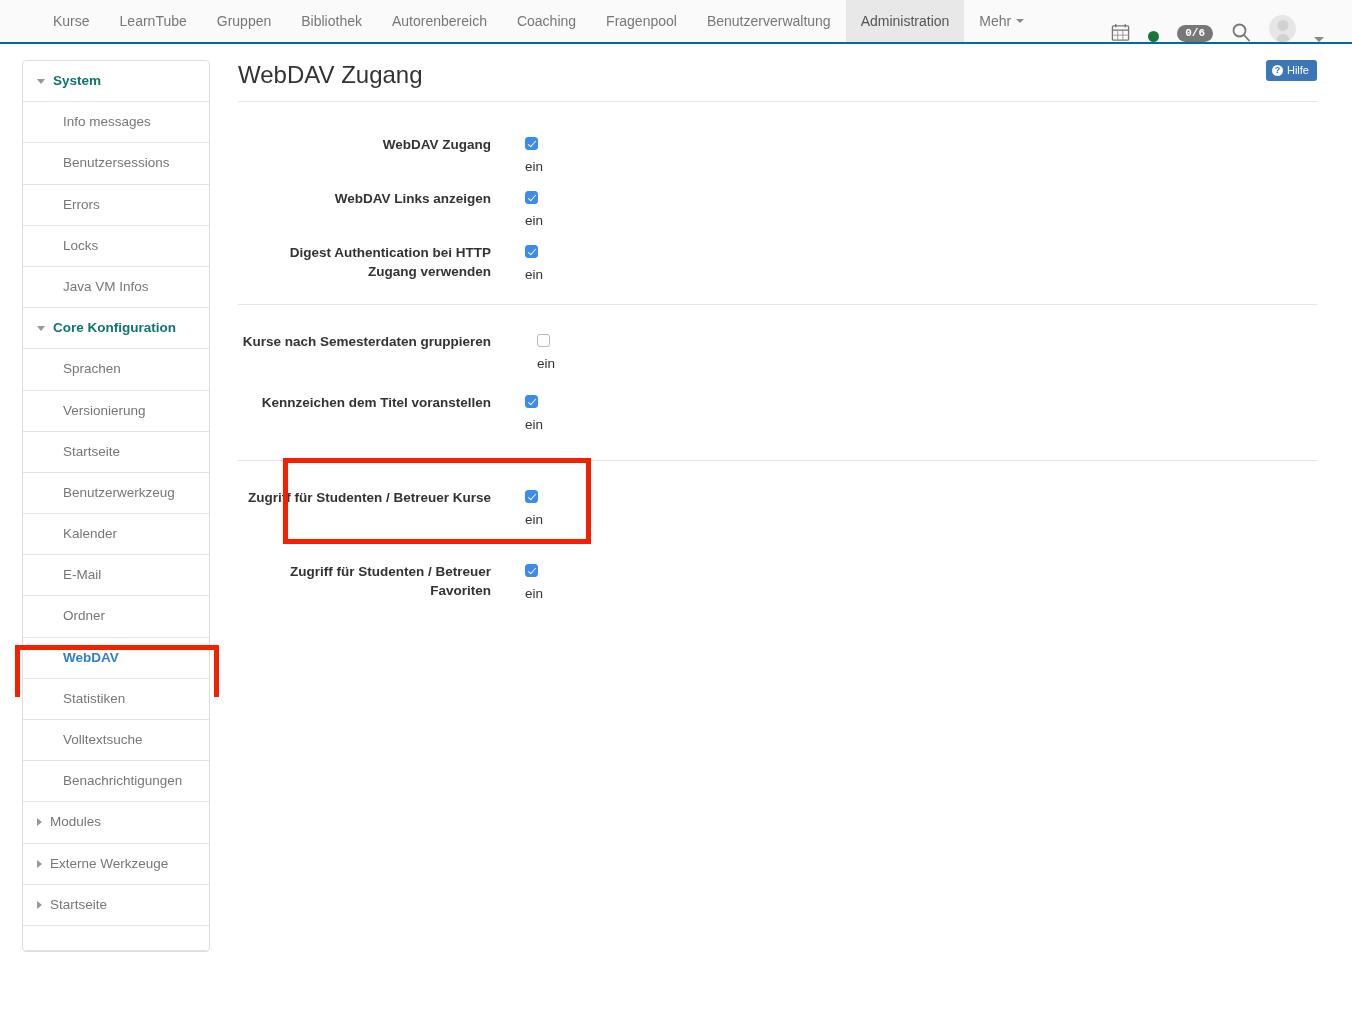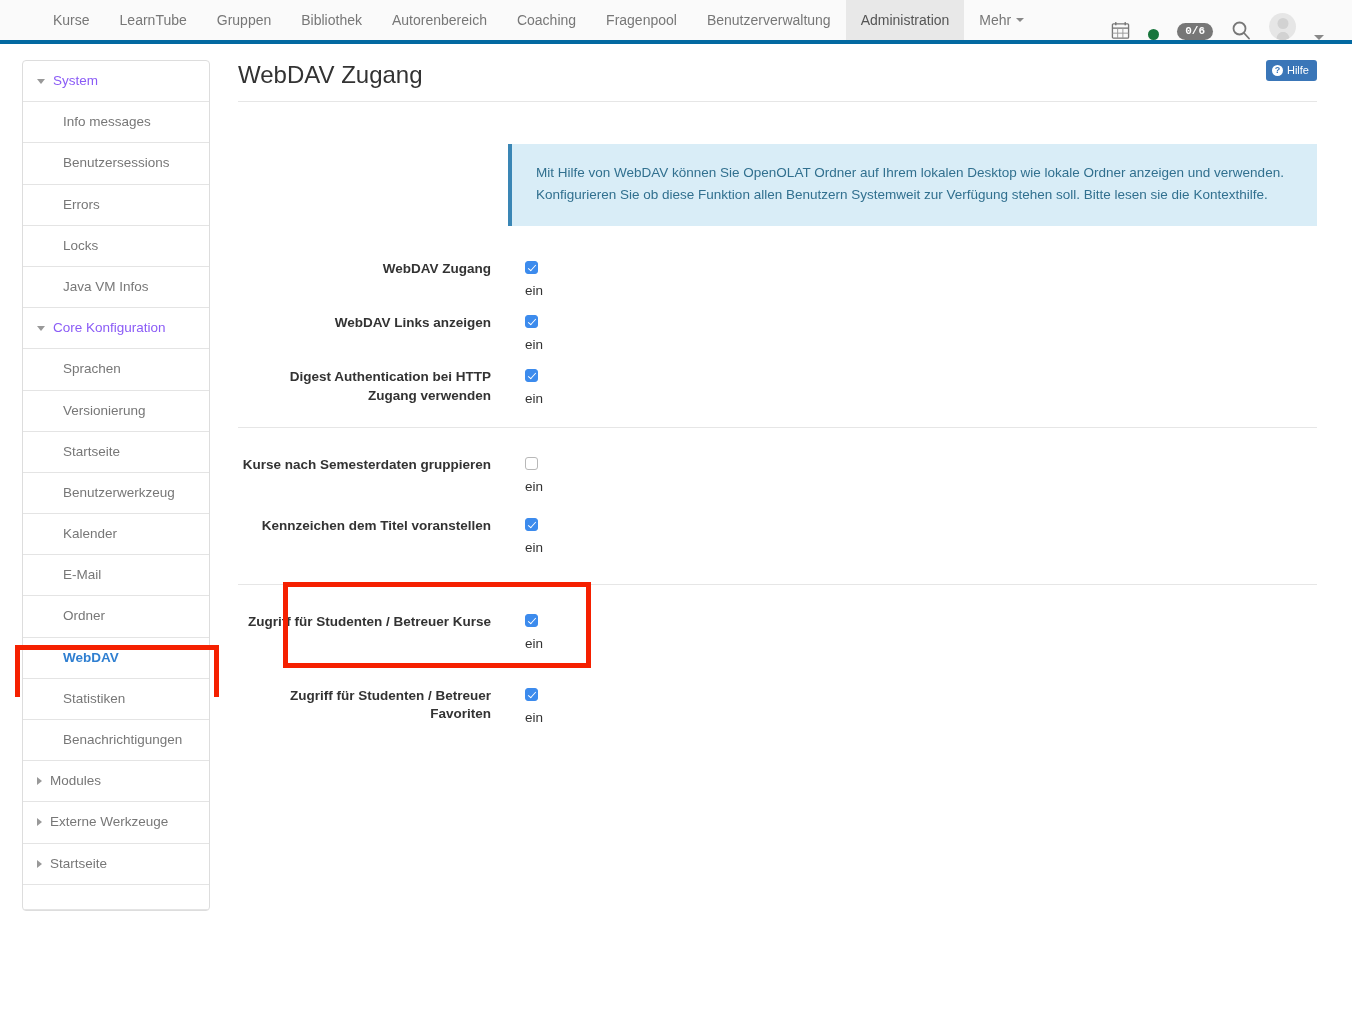--- a/index.html
+++ b/index.html
@@ -9,21 +9,21 @@
     background: #fff;
     font-family: "Liberation Sans", sans-serif;
     overflow: hidden;
   }
 
   
   .navbar {
     position: relative;
     height: 44px;
     background: #fafafa;
-    border-bottom: 4px solid #0369a1;
+    border-bottom: 2px solid #0369a1;
     display: flex;
     align-items: stretch;
   }
   .nav-links {
     display: flex;
     align-items: stretch;
     margin-left: 38px;
   }
   .nav-link {
     display: flex;
@@ -113,22 +113,22 @@
   .side-group,
   .side-item {
     border-bottom: 1px solid #e4e4e4;
     font-size: 13.5px;
     line-height: 1.2;
     cursor: pointer;
   }
   .sidebar > *:last-child { border-bottom: none; }
   .side-group {
     padding: 12px 10px 12px 14px;
-    font-weight: normal;
-    color: #8b5cf6;
+    font-weight: bold;
+    color: #0f766e;
     display: flex;
     align-items: center;
     gap: 8px;
   }
   .side-group.plain { font-weight: normal; color: #777; }
   .tri-down {
     width: 0; height: 0;
     border-left: 4px solid transparent;
     border-right: 4px solid transparent;
     border-top: 5px solid #999;
@@ -368,20 +368,21 @@
       </div>
     <div class="side-item"><span>Sprachen</span></div>
     <div class="side-item"><span>Versionierung</span></div>
     <div class="side-item"><span>Startseite</span></div>
     <div class="side-item"><span>Benutzerwerkzeug</span></div>
     <div class="side-item"><span>Kalender</span></div>
     <div class="side-item"><span>E-Mail</span></div>
     <div class="side-item"><span>Ordner</span></div>
     <div class="side-item selected"><span>WebDAV</span></div>
     <div class="side-item"><span>Statistiken</span></div>
+    <div class="side-item"><span>Volltextsuche</span></div>
     <div class="side-item"><span>Benachrichtigungen</span></div>
     <div class="side-group plain">
         <span class="tri-right"></span>
         <span>Modules</span>
       </div>
     <div class="side-group plain">
         <span class="tri-right"></span>
         <span>Externe Werkzeuge</span>
       </div>
     <div class="side-group plain">
@@ -396,21 +397,20 @@
   <div class="content">
 
     <div class="content-head">
       <h1 class="page-title">WebDAV Zugang</h1>
       <button class="help-btn">
         <span class="help-q">?</span>
         <span>Hilfe</span>
       </button>
     </div>
 
-    <div class="info-box">Mit Hilfe von WebDAV können Sie OpenOLAT Ordner auf Ihrem lokalen Desktop wie lokale Ordner anzeigen und verwenden. Konfigurieren Sie ob diese Funktion allen Benutzern Systemweit zur Verfügung stehen soll. Bitte lesen sie die Kontexthilfe.</div>
 
     <div class="form">
 
       <div class="form-row">
         <div class="lbl">WebDAV Zugang</div>
         <div class="ctl">
           <span class="cbx on"></span>
           <span class="cbx-label">ein</span>
         </div>
       </div>
@@ -426,21 +426,21 @@
       <div class="form-row">
         <div class="lbl">Digest Authentication bei HTTP Zugang verwenden</div>
         <div class="ctl">
           <span class="cbx on"></span>
           <span class="cbx-label">ein</span>
         </div>
       </div>
 
       <div class="row-sep"></div>
 
-      <div class="form-row" style="padding-top:14px;padding-bottom:14px;">
+      <div class="form-row" style="padding-top:14px;padding-bottom:14px;gap:12px;">
         <div class="lbl">Kurse nach Semesterdaten gruppieren</div>
         <div class="ctl">
           <span class="cbx"></span>
           <span class="cbx-label">ein</span>
         </div>
       </div>
 
       <div class="form-row">
         <div class="lbl">Kennzeichen dem Titel voranstellen</div>
         <div class="ctl">

